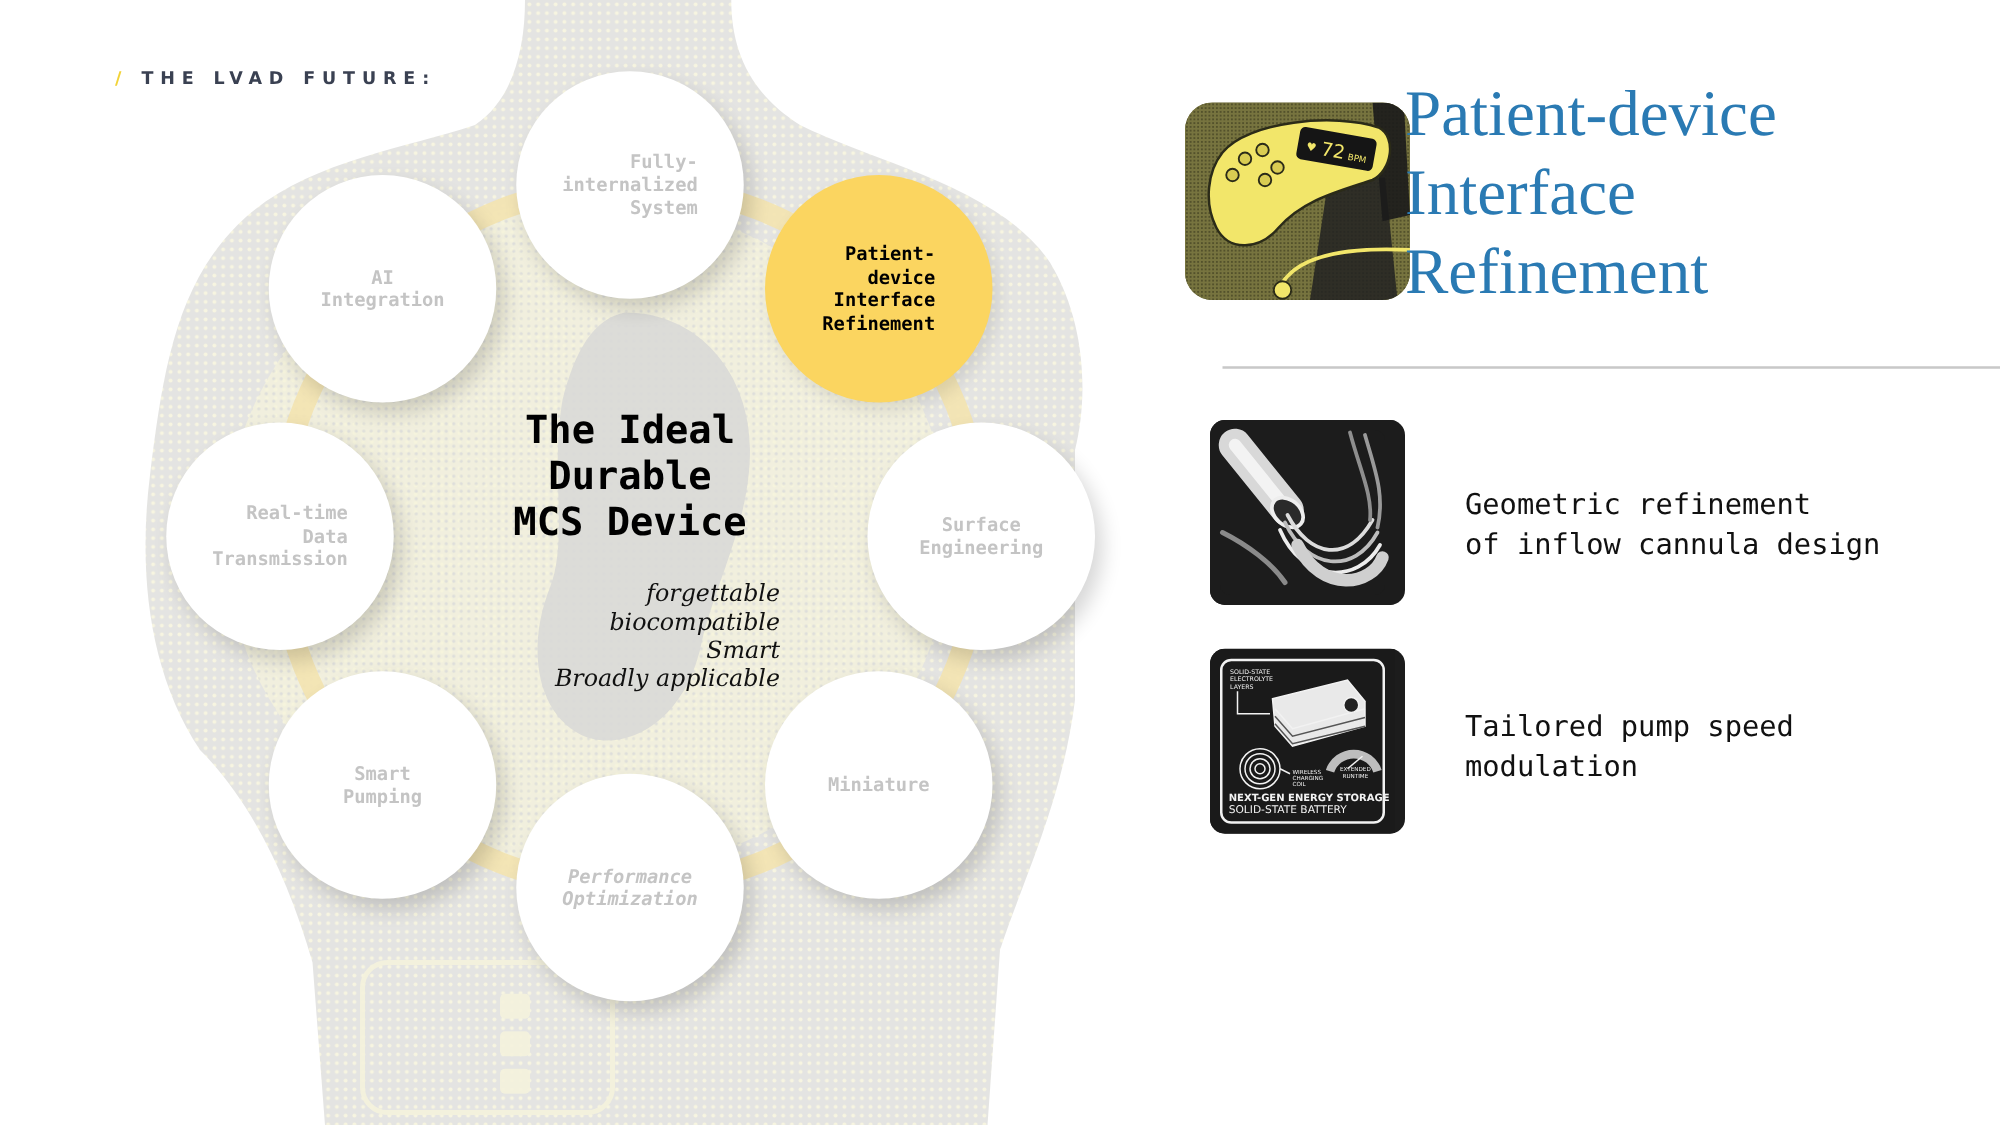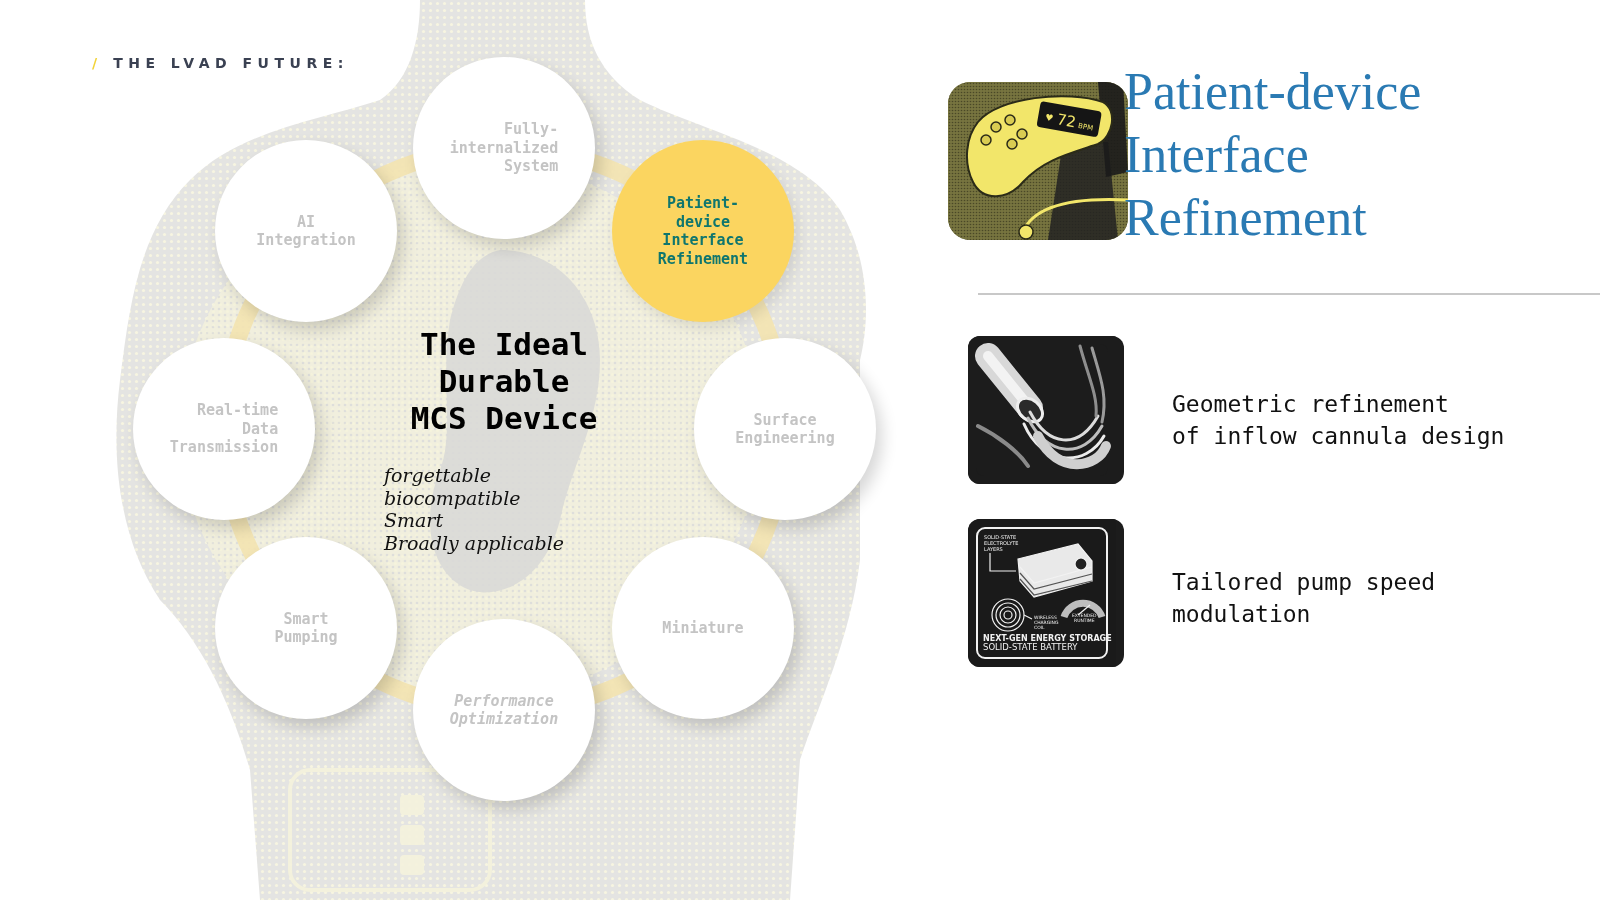--- a/index.html
+++ b/index.html
@@ -21,29 +21,29 @@
 
   .node {
     position: absolute; width: 182px; height: 182px; border-radius: 50%;
     background: #ffffff;
     box-shadow: 6px 8px 16px rgba(0,0,0,0.16);
     display: flex; align-items: center; justify-content: center; text-align: center;
     font-family: "DejaVu Sans Mono", monospace; font-weight: bold;
     font-size: 15px; line-height: 18.5px; color: #c4c4c4;
     white-space: pre-line; cursor: pointer;
   }
-  .node.active { background: #fbd560; color: #0f766e; box-shadow: 4px 6px 14px rgba(0,0,0,0.10); }
+  .node.active { background: #fbd560; color: #000000; box-shadow: 4px 6px 14px rgba(0,0,0,0.10); text-align: right; }
 
   .center-title {
     position: absolute; left: 384px; top: 326px; width: 240px; text-align: center;
     font-family: "DejaVu Sans Mono", monospace; font-weight: bold;
     font-size: 31px; line-height: 37px; color: #000000; white-space: pre-line;
   }
   .center-sub {
-    position: absolute; left: 384px; top: 464px; width: 240px; text-align: left;
+    position: absolute; left: 384px; top: 464px; width: 240px; text-align: right;
     font-family: "DejaVu Serif", "Liberation Serif", serif; font-style: italic;
     font-size: 19px; line-height: 22.5px; color: #111;
   }
   .center-sub div { margin: 0; }
 
   
   .hero-img {
     position: absolute; left: 948px; top: 82px; width: 180px; height: 158px;
     border-radius: 22px; overflow: hidden; background: #6e6b3c;
   }

